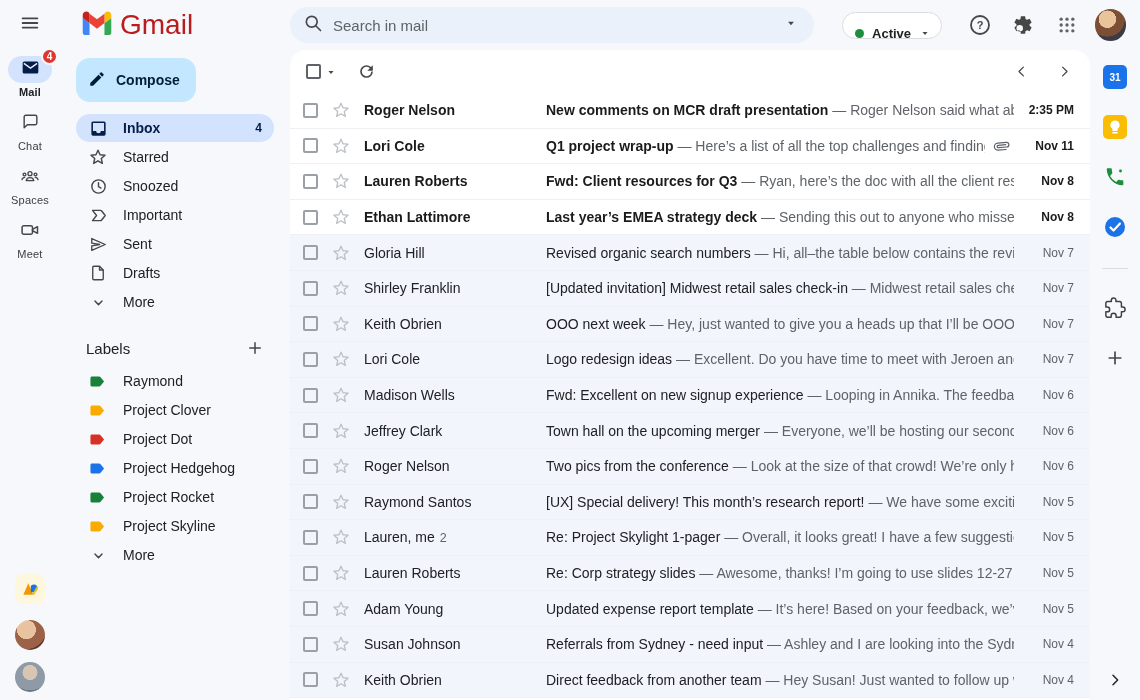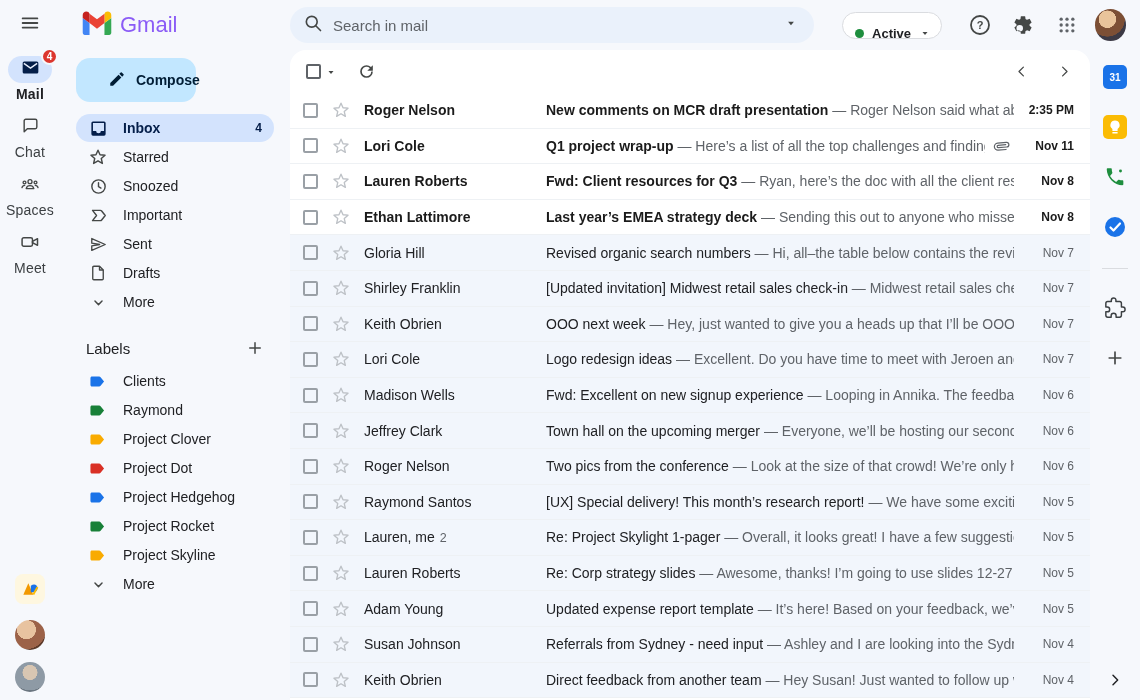--- a/index.html
+++ b/index.html
@@ -14,34 +14,34 @@
   
   .rail { width:60px; flex:none; display:flex; flex-direction:column; align-items:center; }
   .burger-wrap { height:50px; display:flex; align-items:center; justify-content:center; width:100%; cursor:pointer; }
   .rail-item { margin-top:12px; display:flex; flex-direction:column; align-items:center; cursor:pointer; }
   .rail-item:first-of-type { margin-top:6px; }
   .rail-pill { width:44px; height:27px; border-radius:14px; display:flex; align-items:center; justify-content:center; position:relative; }
   .rail-item.active .rail-pill { background: var(--selected-bg,#d3e3fd); }
   .rail-badge { position:absolute; top:-8px; right:-6px; min-width:17px; height:17px; border-radius:9px;
     background:var(--badge,#dc362e); color:#fff; font-size:10px; font-weight:700;
     display:flex; align-items:center; justify-content:center; border:2px solid #f6f8fc; }
-  .rail-label { font-size:14px; margin-top:3px; color:#3c4043; font-weight:500; letter-spacing:.2px; }
+  .rail-label { font-size:11px; margin-top:3px; color:#3c4043; font-weight:500; letter-spacing:.2px; }
   .rail-item.active .rail-label { color:#202124; font-weight:700; }
   .rail-spacer { flex:1; }
   .rail-logo { width:30px; height:30px; border-radius:8px; background:#fef7e0; display:flex; align-items:center; justify-content:center; margin-bottom:16px; cursor:pointer;}
   .rail-avatar { width:30px; height:30px; border-radius:50%; margin-bottom:12px; cursor:pointer; }
   .rail-avatar.a1 { background: radial-gradient(circle at 38% 32%, #e8c3a0 0 34%, #9c6248 35% 70%, #5d3a2a 71%); }
   .rail-avatar.a2 { background: radial-gradient(circle at 50% 35%, #d8c6b2 0 30%, #8e9aa5 31% 72%, #6b7680 73%); margin-bottom:8px; }
 
   
   .sidebar { width:230px; flex:none; display:flex; flex-direction:column; }
   .sb-header { height:50px; display:flex; align-items:center; padding-left:22px; }
-  .gmail-word { font-size:22px; color:#8b5cf6; margin-left:8px; letter-spacing:0; }
+  .gmail-word { font-size:28px; color:#b91c1c; margin-left:8px; letter-spacing:0; }
   .compose { margin:8px 0 12px 16px; width:120px; height:44px; background:var(--compose-bg,#c2e7ff);
-    border-radius:14px; display:flex; align-items:center; gap:10px; padding-left:32px;
+    border-radius:14px; display:flex; align-items:center; gap:10px; padding-left:12px;
     font-size:14px; font-weight:700; color:#001d35; cursor:pointer; }
   .nav { margin:0 16px; }
   .nav-item { height:28px; margin-bottom:1px; display:flex; align-items:center; gap:15px;
     padding:0 12px; border-radius:15px; font-size:14px; color:#202124; cursor:pointer; }
   .nav-item .ico { width:20px; height:20px; flex:none; display:flex; align-items:center; justify-content:center; }
   .nav-item .lbl { flex:1; white-space:nowrap; }
   .nav-item .cnt { font-size:12px; font-weight:700; color:#041e49; }
   .nav-item.active { background:var(--selected-bg,#d3e3fd); font-weight:700; color:#041e49; }
   .labels-head { display:flex; align-items:center; justify-content:space-between;
     margin:22px 26px 10px 26px; font-size:15px; font-weight:500; color:#202124; }
@@ -256,28 +256,20 @@
       <span class="plus-btn">
         <svg width="18" height="18" viewBox="0 0 24 24" fill="none" stroke="#444746" stroke-width="2" stroke-linecap="round">
             <path d="M12 5v14M5 12h14"></path>
           </svg>
       </span>
     </div>
     <div class="nav" id="label-items">
         <div class="nav-item">
           <span class="ico">
             <svg width="16" height="13" viewBox="0 0 18 14">
-              <path fill="#1a73e8" d="M2.2 1.5h8.1c.63 0 1.22.3 1.6.8l3.9 4.7-3.9 4.7c-.38.5-.97.8-1.6.8H2.2c-.94 0-1.7-.76-1.7-1.7V3.2c0-.94.76-1.7 1.7-1.7z"></path>
-            </svg>
-          </span>
-          <span class="lbl">Clients</span>
-        </div>
-        <div class="nav-item">
-          <span class="ico">
-            <svg width="16" height="13" viewBox="0 0 18 14">
               <path fill="#188038" d="M2.2 1.5h8.1c.63 0 1.22.3 1.6.8l3.9 4.7-3.9 4.7c-.38.5-.97.8-1.6.8H2.2c-.94 0-1.7-.76-1.7-1.7V3.2c0-.94.76-1.7 1.7-1.7z"></path>
             </svg>
           </span>
           <span class="lbl">Raymond</span>
         </div>
         <div class="nav-item">
           <span class="ico">
             <svg width="16" height="13" viewBox="0 0 18 14">
               <path fill="#f9ab00" d="M2.2 1.5h8.1c.63 0 1.22.3 1.6.8l3.9 4.7-3.9 4.7c-.38.5-.97.8-1.6.8H2.2c-.94 0-1.7-.76-1.7-1.7V3.2c0-.94.76-1.7 1.7-1.7z"></path>
             </svg>

